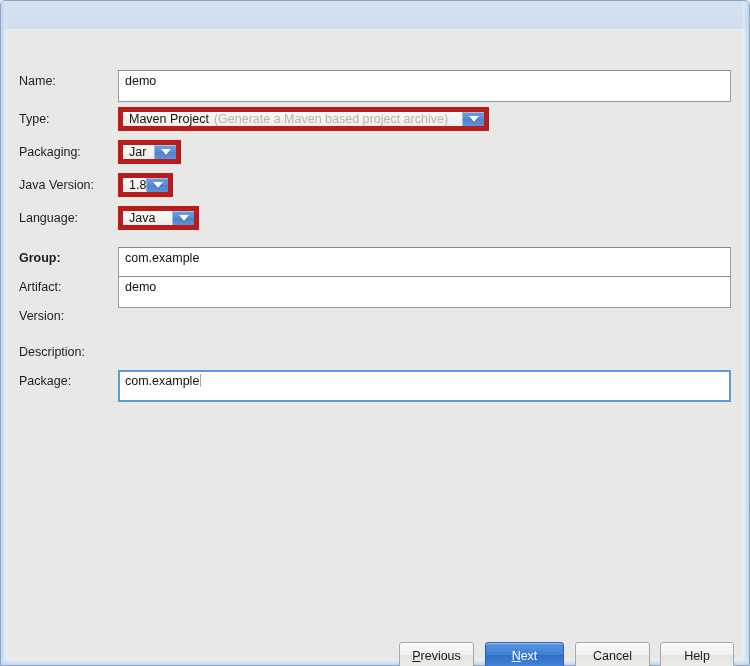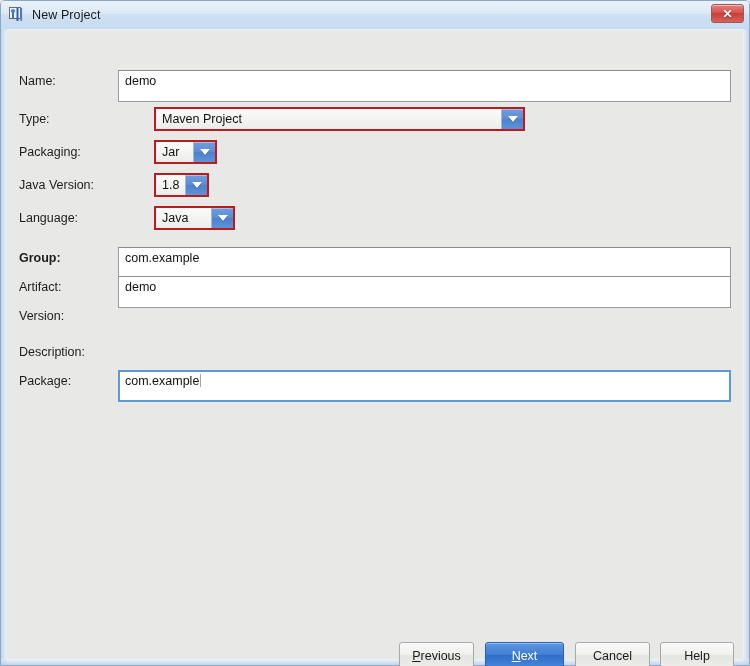--- a/index.html
+++ b/index.html
@@ -159,23 +159,22 @@
   }
 
   
   .combo {
     position: absolute;
     box-sizing: border-box;
     height: 24px;
     display: flex;
     align-items: stretch;
     background: #f1f1ef;
-    border: 2px solid #b91c1c;
+    border: 5px solid #b91c1c;
     box-shadow: inset 0 1px 0 #ffffff;
-    margin-left: 36px;
   }
   .combo-text {
     flex: 1 1 auto;
     display: flex;
     align-items: center;
     font-size: 12.5px;
     color: #111111;
     padding-left: 6px;
     white-space: nowrap;
     overflow: hidden;
@@ -238,48 +237,33 @@
 </head>
 <body>
 
 <div class="window">
 
   <div class="frame-outer"></div>
   <div class="frame-glass-l"></div>
   <div class="frame-glass-r"></div>
   <div class="frame-glass-b"></div>
 
-  <div class="titlebar">
-    <span class="title-icon">
-      <svg width="16" height="16" viewBox="0 0 16 16" aria-hidden="true">
-        <rect x="0.5" y="0.5" width="11" height="11" fill="#f2f2f2" stroke="#6b6b6b" stroke-width="1"></rect>
-        <circle cx="4" cy="4" r="2.1" fill="#4a80cf"></circle>
-        <path d="M3 11.5 L3 5.5 L5 5.5 L5 11.5 Z" fill="#3a6fc0"></path>
-        <rect x="7.5" y="1" width="2" height="13" fill="#2f5fae"></rect>
-        <rect x="11.5" y="1" width="1.6" height="13" fill="#4a80cf"></rect>
-      </svg>
-    </span>
-    <span class="title-text">New Project</span>
-
-    <div class="close-btn">
-      <span class="close-x">✕</span>
-    </div>
-  </div>
 
   <div class="client">
 
     <div class="form">
 
       <div class="label" style="top:40px;">Name:</div>
       <div class="tfield" style="left:111px; top:40px; width:613px;">demo</div>
 
       <div class="label" style="top:78px;">Type:</div>
       <div class="combo" style="left:111px; top:77px; width:371px;">
         <div class="combo-text">
           <span>Maven Project</span>
+          <span class="combo-hint">(Generate a Maven based project archive)</span>
         </div>
         <div class="combo-arrow">
           <span class="arrow-glyph"></span>
         </div>
       </div>
 
       <div class="label" style="top:111px;">Packaging:</div>
       <div class="combo" style="left:111px; top:110px; width:63px;">
         <div class="combo-text">
           <span>Jar</span>

